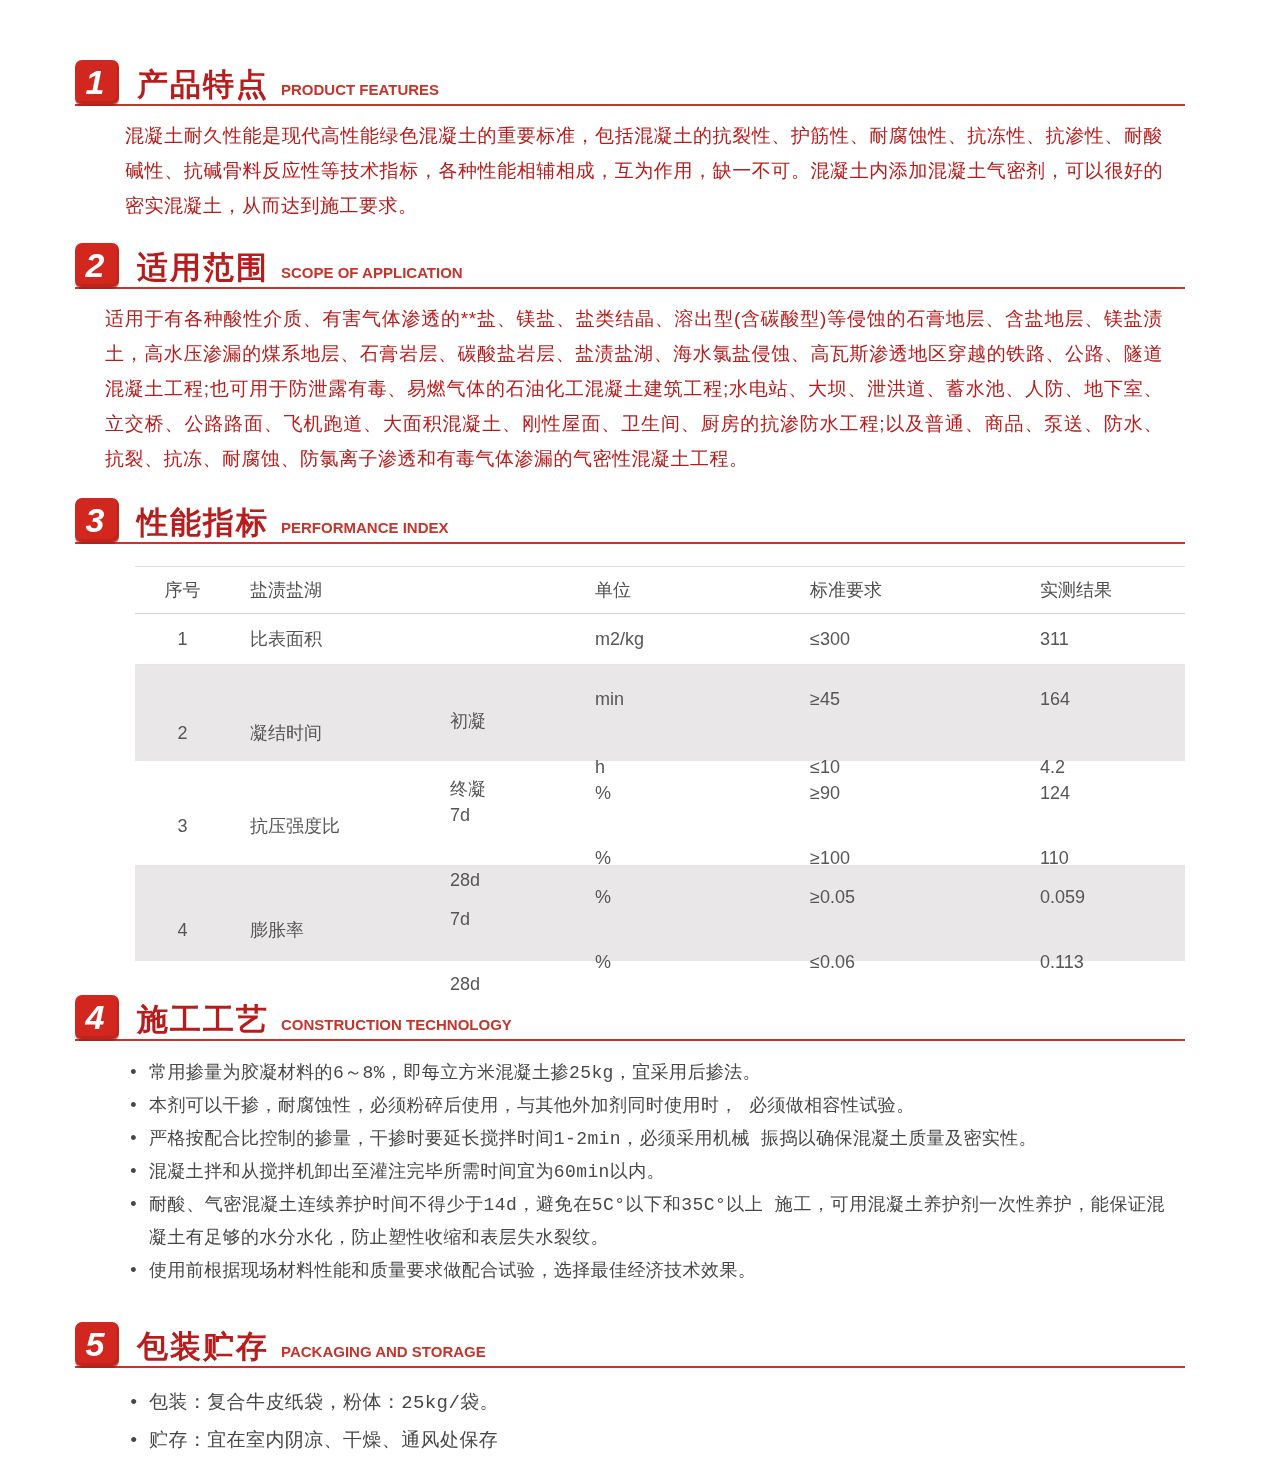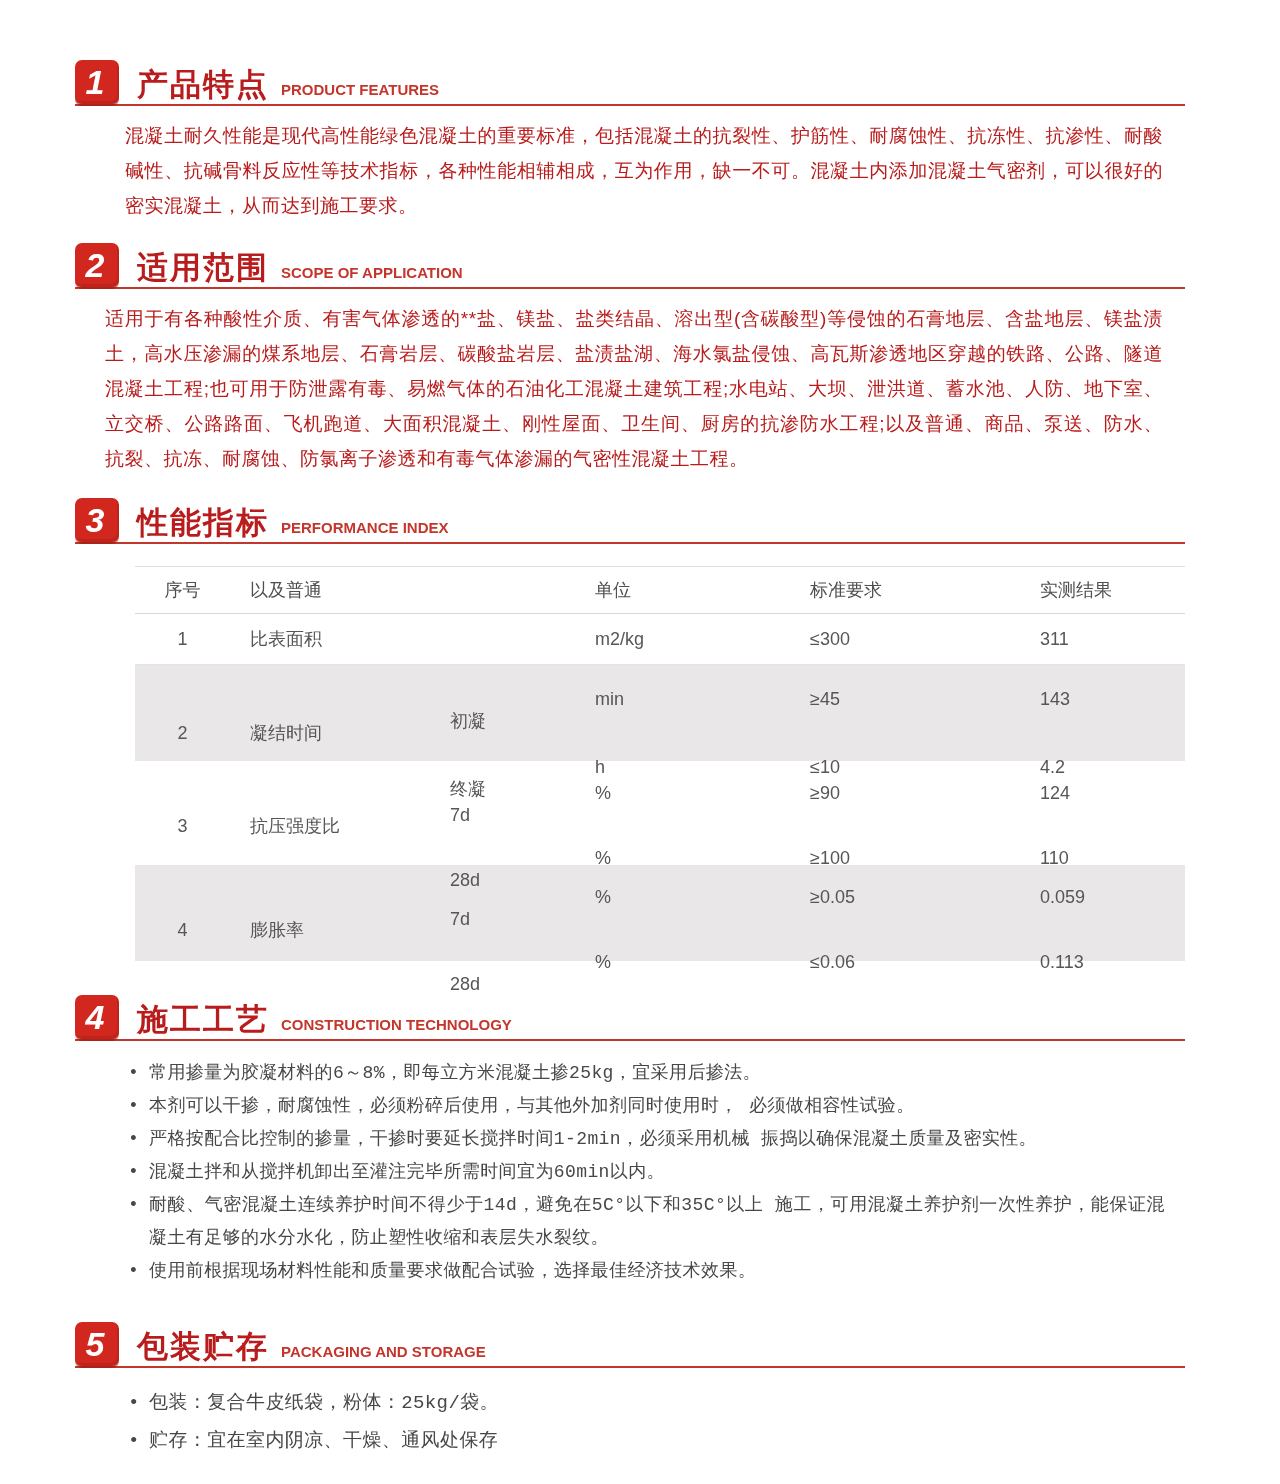--- a/index.html
+++ b/index.html
@@ -114,21 +114,21 @@
       <div class="badge">
         <span>3</span>
       </div>
       <h2 class="title-cn">性能指标</h2>
       <span class="title-en">PERFORMANCE INDEX</span>
     </div>
 
     <div class="ptable">
       <div class="t-row t-head">
         <div class="c c1">序号</div>
-        <div class="c c2">以及普通</div>
+        <div class="c c2">盐渍盐湖</div>
         <div class="c c3"></div>
         <div class="c c4">单位</div>
         <div class="c c5">标准要求</div>
         <div class="c c6">实测结果</div>
       </div>
 
       <div class="t-row r1">
         <div class="c c1">1</div>
         <div class="c c2">比表面积</div>
         <div class="c c3"></div>
@@ -136,21 +136,21 @@
         <div class="c c5">≤300</div>
         <div class="c c6">311</div>
       </div>
 
       <div class="t-row r-double r2 shaded">
         <div class="c c1 span2">2</div>
         <div class="c c2 span2">凝结时间</div>
         <div class="c c3">初凝</div>
         <div class="c c4">min</div>
         <div class="c c5">≥45</div>
-        <div class="c c6">143</div>
+        <div class="c c6">164</div>
         <div class="c c3">终凝</div>
         <div class="c c4">h</div>
         <div class="c c5">≤10</div>
         <div class="c c6">4.2</div>
       </div>
 
       <div class="t-row r-double r3">
         <div class="c c1 span2">3</div>
         <div class="c c2 span2">抗压强度比</div>
         <div class="c c3">7d</div>

